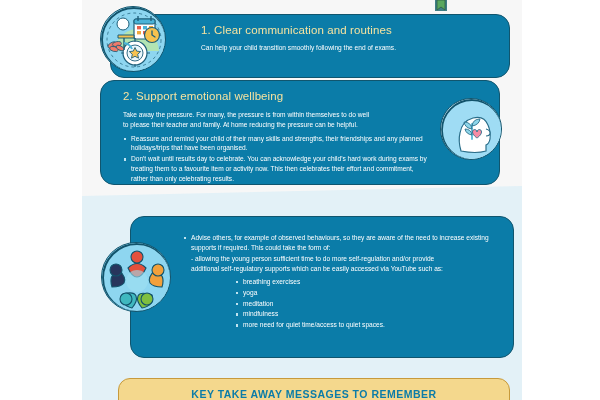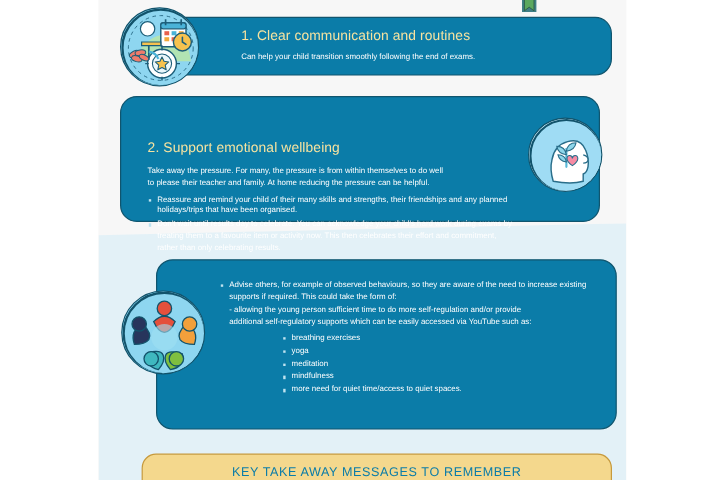--- a/index.html
+++ b/index.html
@@ -74,42 +74,42 @@
   
   .icon-circle {
     position: absolute;
     border-radius: 50%;
     background: #86d2ee;
     border: 1.8px solid #12536b;
     overflow: hidden;
   }
   .icon-circle.white { background: #bfe6f5; }
   
-  #sec1 { left: 28px; top: 14px; width: 400px; height: 49px; }
+  #sec1 { left: 28px; top: 14px; width: 400px; height: 64px; }
   #sec1-inner { padding: 9px 14px 0 90px; }
   #icon1 { left: 18px; top: 6px; width: 66px; height: 66px; z-index: 5; }
   
   #sec2 { left: 18px; top: 80px; width: 400px; height: 105px; }
-  #sec2-inner { padding: 9px 72px 0 22px; margin-top: 28px; }
+  #sec2-inner { padding: 9px 72px 0 22px; }
   #icon2 { left: 358px; top: 98px; width: 62px; height: 62px; z-index: 5; }
   
   #sec3 { left: 48px; top: 216px; width: 384px; height: 142px; }
   #sec3-inner { padding: 10px 16px 0 52px; }
   #icon3 { left: 19px; top: 242px; width: 70px; height: 70px; z-index: 5; }
   
   #keybox {
     position: absolute;
     left: 36px; top: 378px; width: 392px; height: 40px;
     background: #f4d88d;
     border: 1.5px solid #c79a3c;
     border-radius: 12px;
   }
   #keybox-title {
     color: #0b7ca8;
-    font-weight: normal;
+    font-weight: bold;
     font-size: 10.5px;
     letter-spacing: .5px;
     text-align: center;
     padding-top: 9px;
   }
   
   #bookmark {
     position: absolute;
     left: 352px; top: -1px;
     width: 14px; height: 13px;

